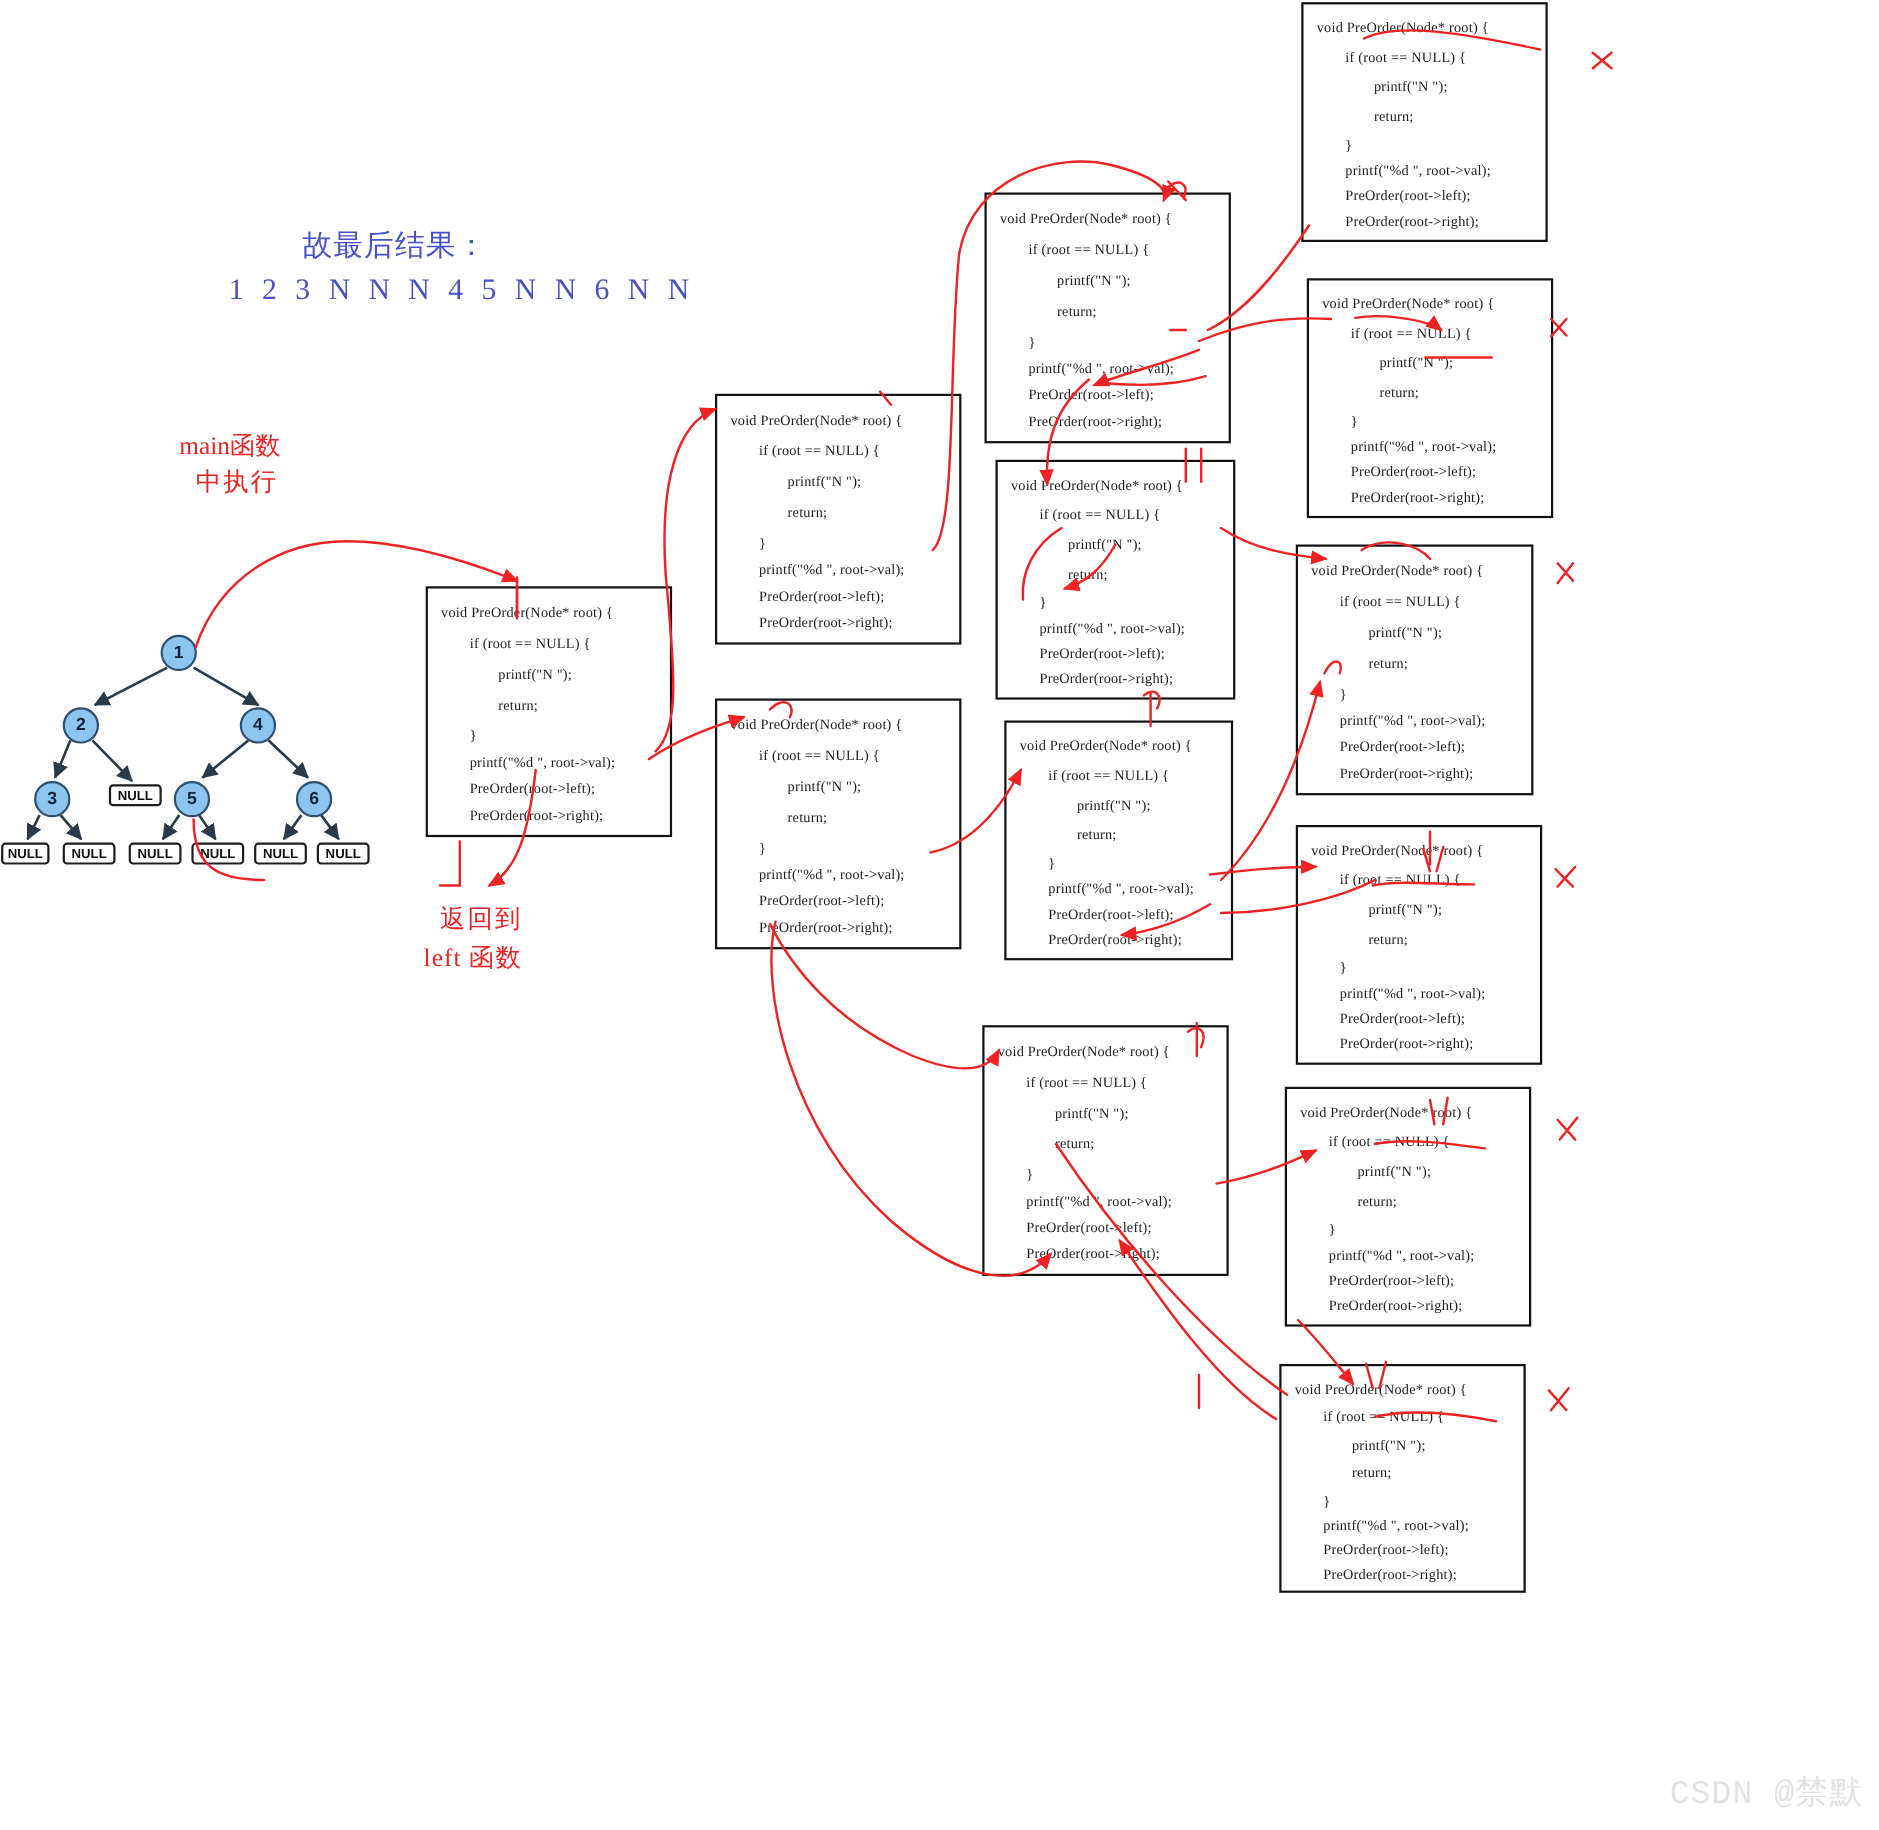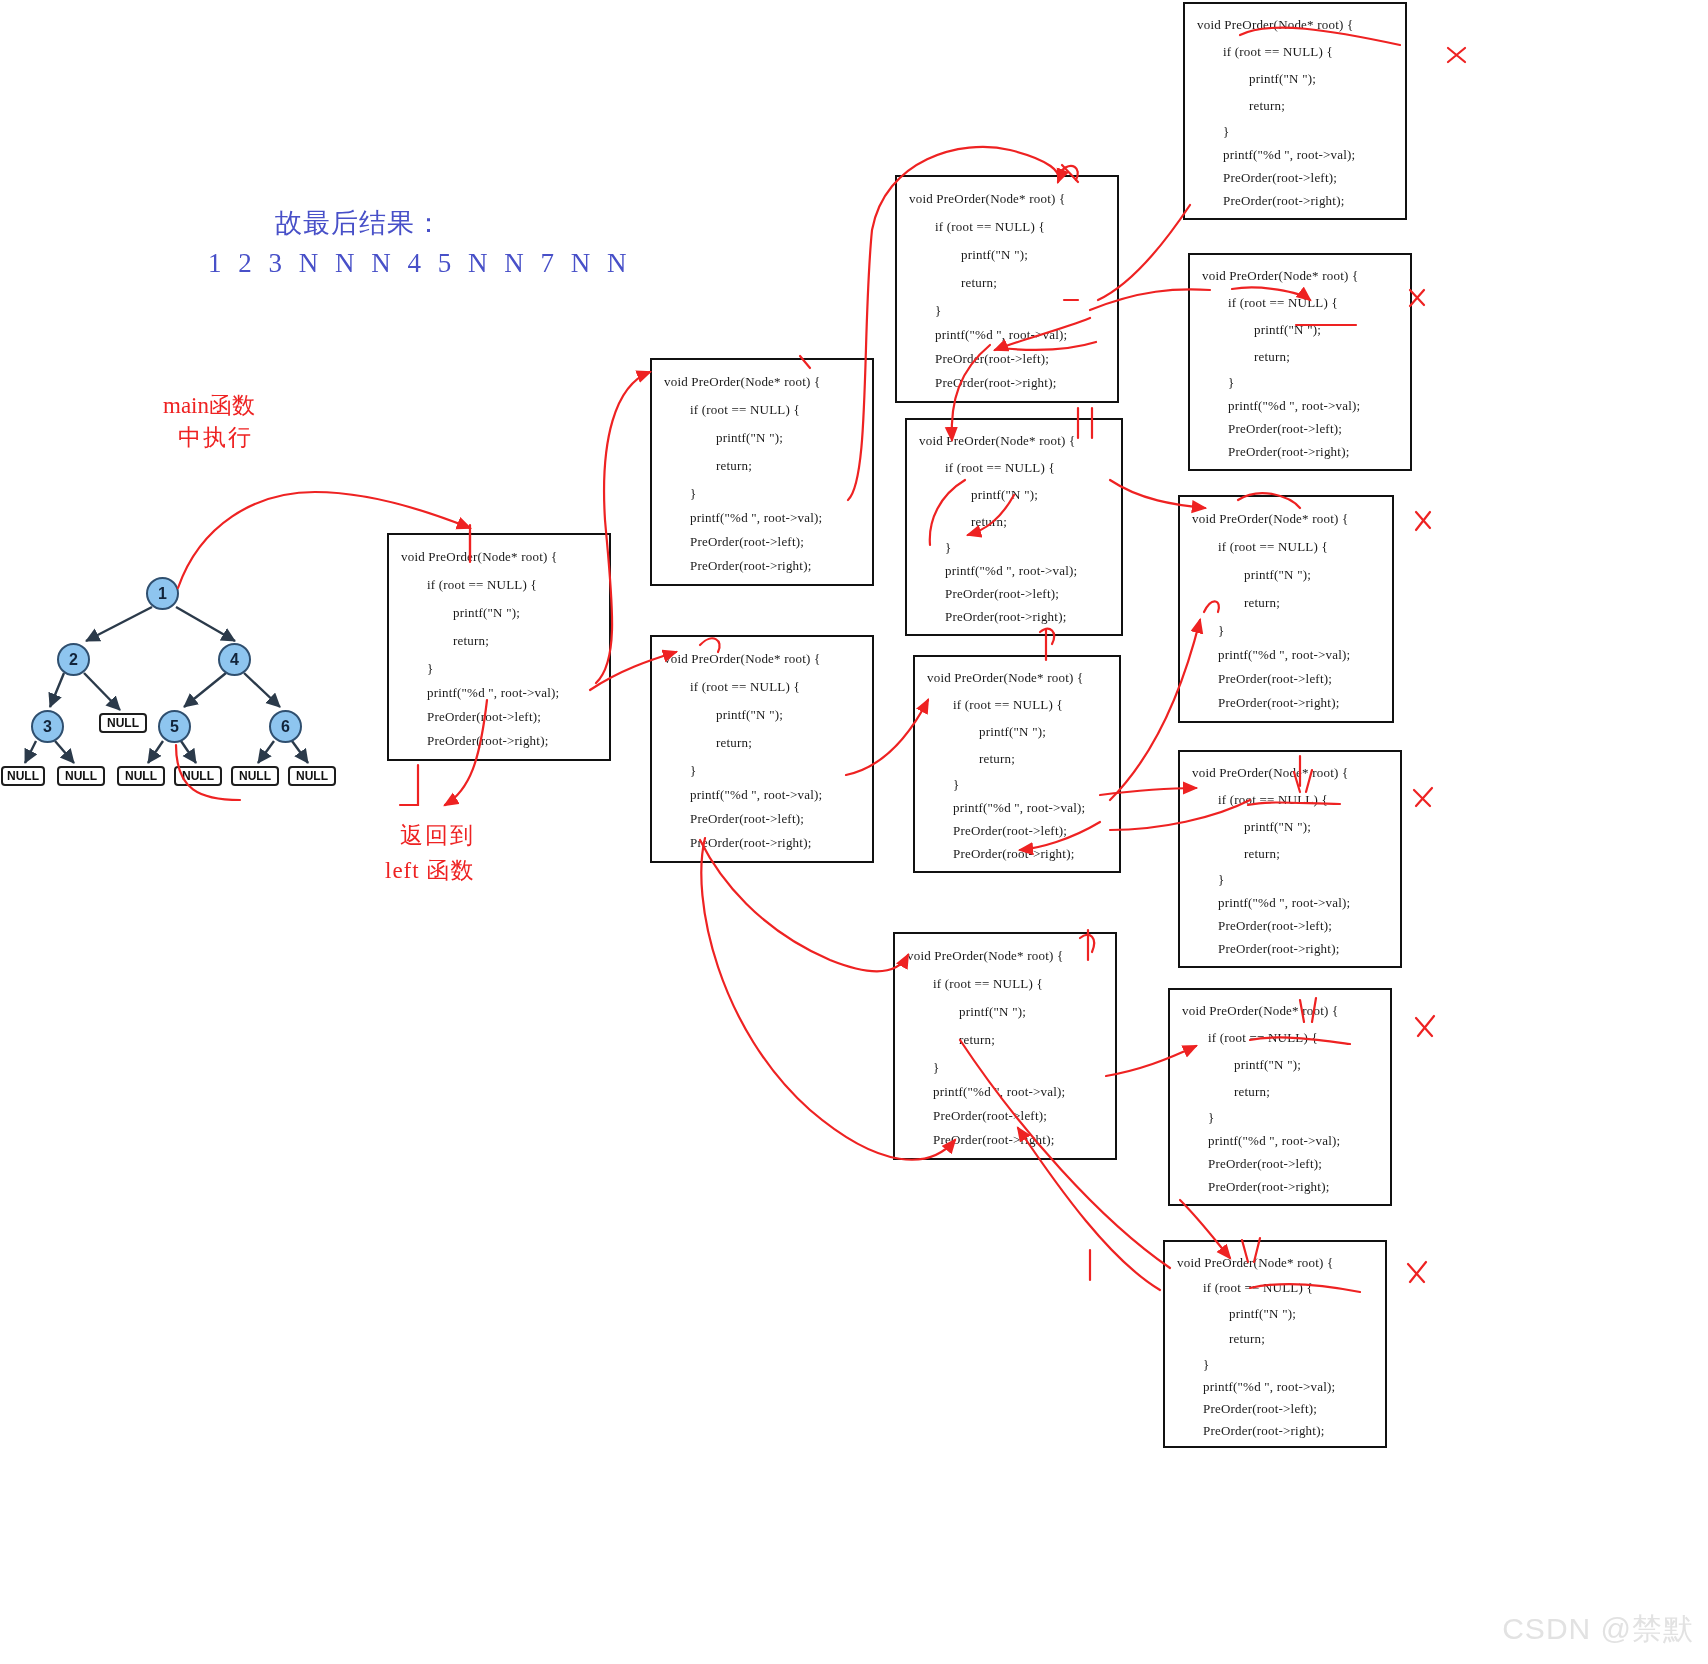--- a/index.html
+++ b/index.html
@@ -36,33 +36,33 @@
         font-size:16px;display:flex;align-items:center;justify-content:center;
         box-sizing:border-box;}
   .nullbox{position:absolute;border:2px solid #1d1d1d;border-radius:4px;
            background:#fff;color:#111;
            font-family:"Liberation Sans",sans-serif;font-weight:bold;font-size:12px;
            display:flex;align-items:center;justify-content:center;
            box-sizing:border-box;height:20px;}
 
   
   #watermark{position:absolute;right:14px;bottom:14px;color:#e2e2e2;
-             font-family:Liberation Sans, sans-serif;font-size:30px;
+             font-family:Liberation Mono, monospace;font-size:30px;
              letter-spacing:1px;white-space:nowrap;}
 
   svg.layer{position:absolute;left:0;top:0;width:1708px;height:1664px;
             pointer-events:none;}
 </style>
 </head>
 <body>
 
 <div id="stage">
 
   <div class="ann-blue" id="result-title">故最后结果：</div>
-  <div class="ann-blue" id="result-seq">1 2 3 N N N 4 5 N N 7 N N</div>
+  <div class="ann-blue" id="result-seq">1 2 3 N N N 4 5 N N 6 N N</div>
 
   <div class="ann-red" id="main-exec-l1">main函数</div>
   <div class="ann-red" id="main-exec-l2">中执行</div>
 
   <div class="ann-red" id="ret-main-l1">返回到</div>
   <div class="ann-red" id="ret-main-l2">left 函数</div>
 
   <div id="tree">
     <svg class="layer" style="width:350px;height:230px;">
       <defs>

